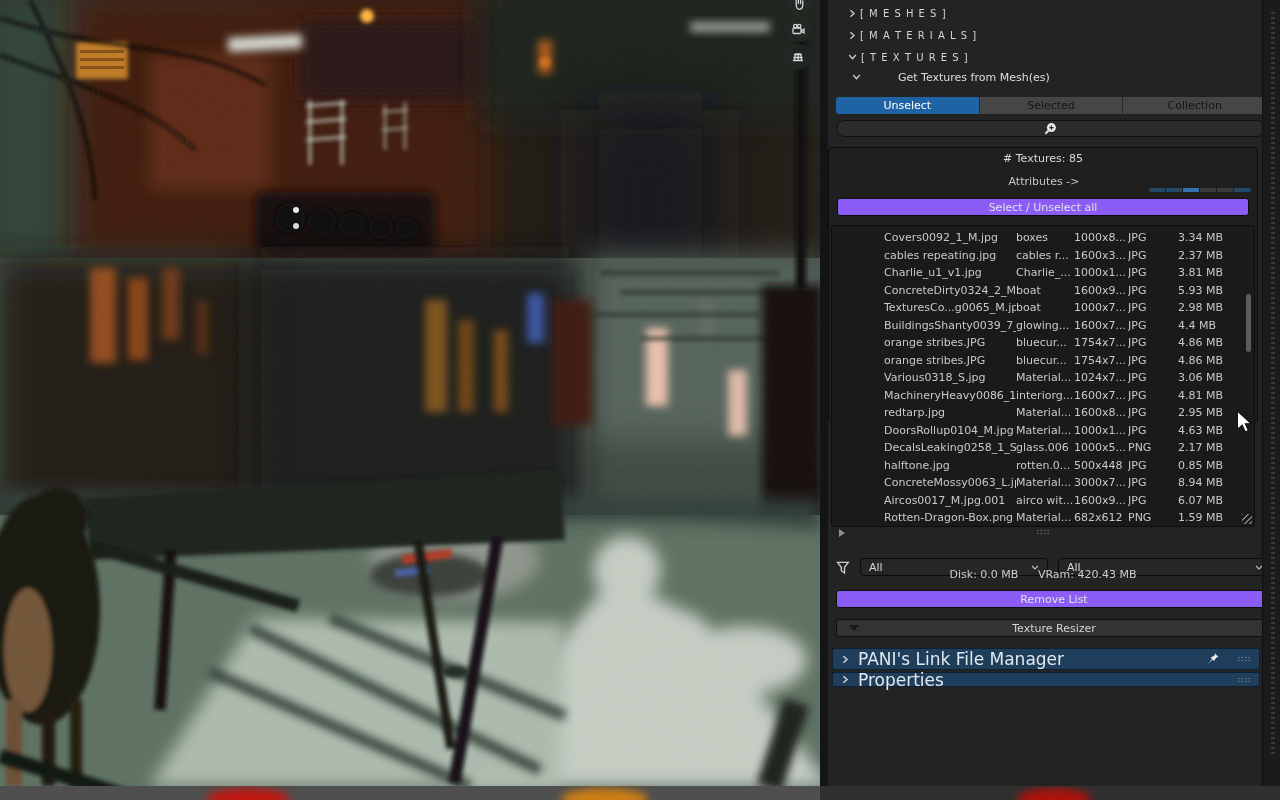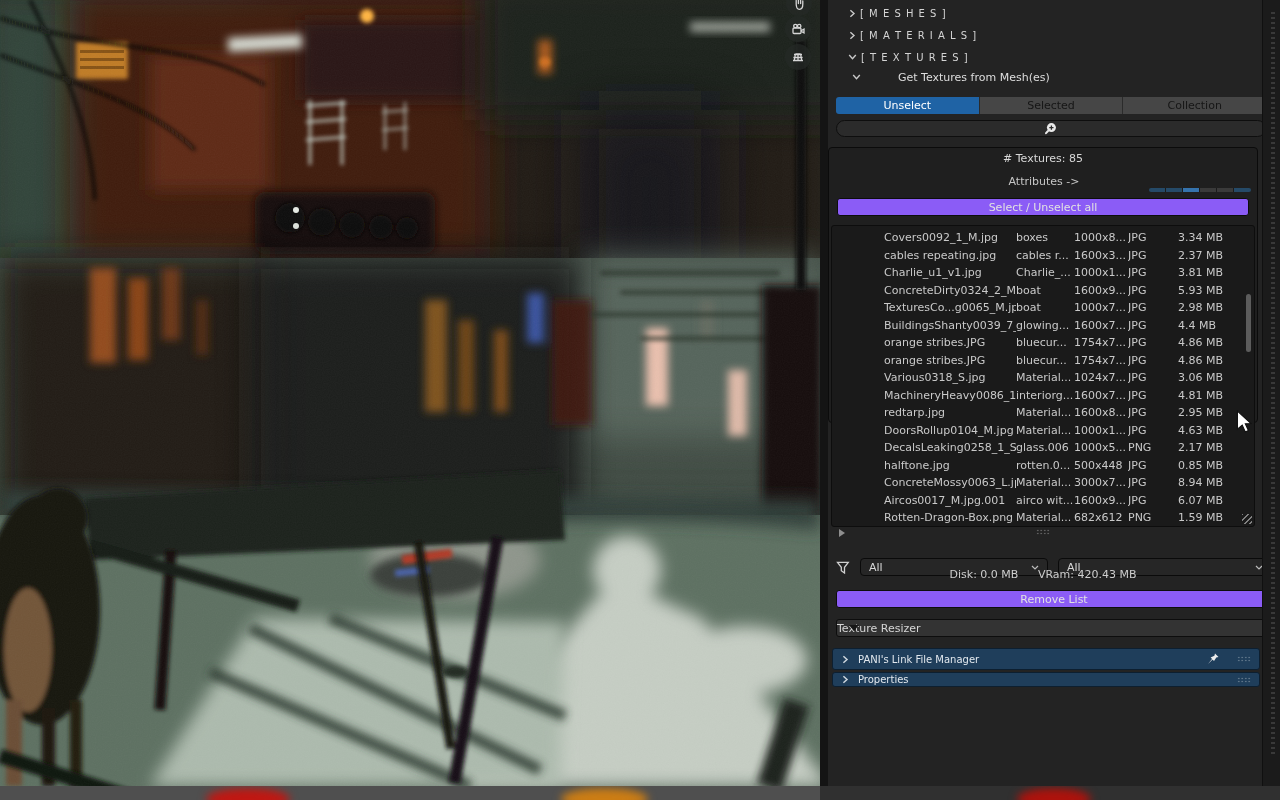--- a/index.html
+++ b/index.html
@@ -70,26 +70,26 @@
 
   .filter-row{position:absolute;left:8px;right:8px;top:542px;height:18px;display:flex;align-items:center;gap:10px;margin-top:16px;}
   .dropdown{height:18px;background:#262626;border:1px solid #0a0a0a;border-radius:4px;color:#d8d8d8;font-size:11px;
             display:flex;align-items:center;padding:0 8px;}
   .dropdown .dd-label{flex:1;}
   .dd1{width:188px;} .dd2{flex:1;}
   .stats{position:absolute;left:0;right:22px;top:568px;text-align:center;font-size:11px;color:#cdcdcd;}
   .stats span{margin:12px 8px;}
   .removebtn{position:absolute;left:8px;right:8px;top:590px;height:18px;}
   .resizer{position:absolute;left:8px;right:8px;top:619px;height:18px;background:#333333;border:1px solid #0d0d0d;
-           border-radius:3px;color:#d5d5d5;font-size:11px;display:flex;align-items:center;justify-content:flex-start;position:absolute;}
+           border-radius:3px;color:#d5d5d5;font-size:11px;display:flex;align-items:center;justify-content:center;position:absolute;}
   .resizer .tri{position:absolute;left:12px;width:0;height:0;border-left:5px solid transparent;
                 border-right:5px solid transparent;border-top:6px solid #171717;}
 
   .navy{position:absolute;left:4px;right:20px;height:22px;background:#1f3e5b;border:1px solid #0d1f30;border-radius:3px;
-        display:flex;align-items:center;padding:0 8px;gap:9px;color:#e2e8ee;font-size:10px;}
+        display:flex;align-items:center;padding:0 8px;gap:9px;color:#e2e8ee;font-size:17px;}
   .navy svg.chev{stroke:#cdd6de;fill:none;stroke-width:1.5;}
   .navy .grip{margin-left:8px;}
   .navy .spacer{flex:1;}
 
   .cursor{position:absolute;left:1236px;top:410px;z-index:50;}
 </style>
 </head>
 <body>
 
 <div class="app">

